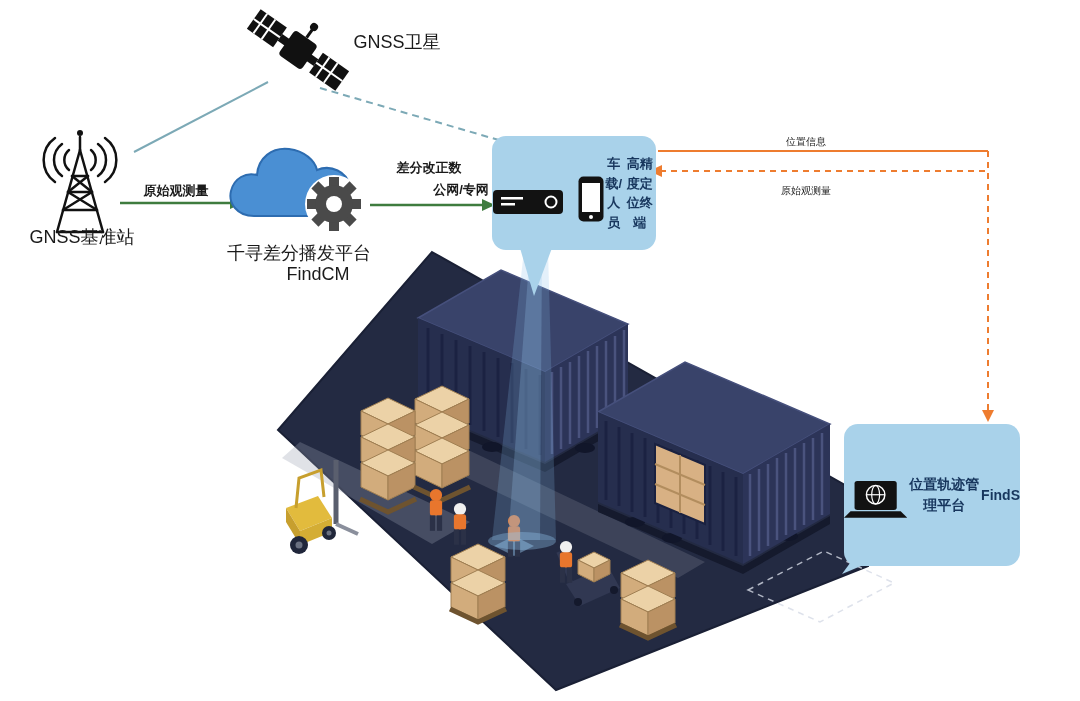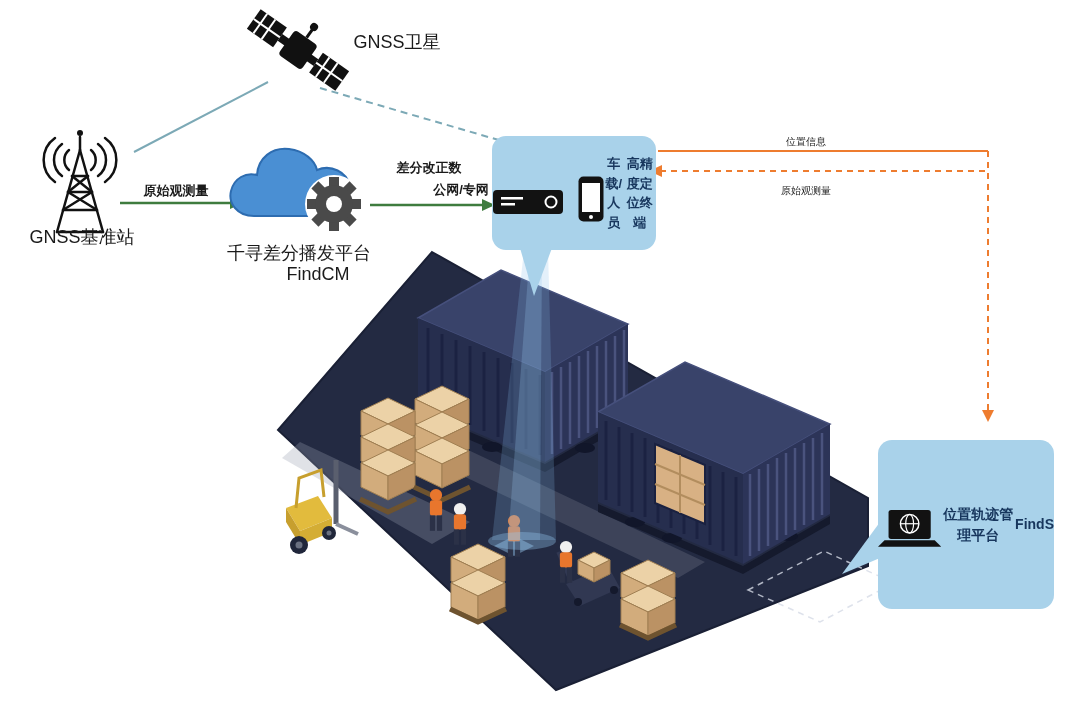--- a/index.html
+++ b/index.html
@@ -321,21 +321,21 @@
       <svg width="26" height="46" viewBox="0 0 26 46">
         <rect x="0.5" y="0.5" width="25" height="45" rx="5" fill="#121212"></rect>
         <rect x="4" y="7" width="18" height="29" fill="#ffffff"></rect>
         <circle cx="13" cy="41" r="2" fill="#ffffff"></circle>
       </svg>
     </div>
     <div class="bubble-text">车载/人员</div>
     <div class="bubble-text">高精度定位终端</div>
   </div>
 
-  <div class="bubble" id="finds-bubble" style="left:878px; top:424px; width:176px; height:169px;margin-top:16px;">
+  <div class="bubble" id="finds-bubble" style="left:844px; top:424px; width:176px; height:142px;">
     <svg width="96" height="58" viewBox="0 0 96 58">
       <rect x="16" y="0" width="64" height="44" rx="4" fill="#121212"></rect>
       <circle cx="48" cy="21" r="14" fill="none" stroke="#ffffff" stroke-width="2.2"></circle>
       <ellipse cx="48" cy="21" rx="6" ry="14" fill="none" stroke="#ffffff" stroke-width="1.8"></ellipse>
       <line x1="34" y1="21" x2="62" y2="21" stroke="#ffffff" stroke-width="1.8"></line>
       <polygon points="10,46 86,46 96,56 0,56" fill="#121212"></polygon>
     </svg>
     <div class="bubble-text">位置轨迹管理平台</div>
     <div class="bubble-text">FindS</div>
   </div>

